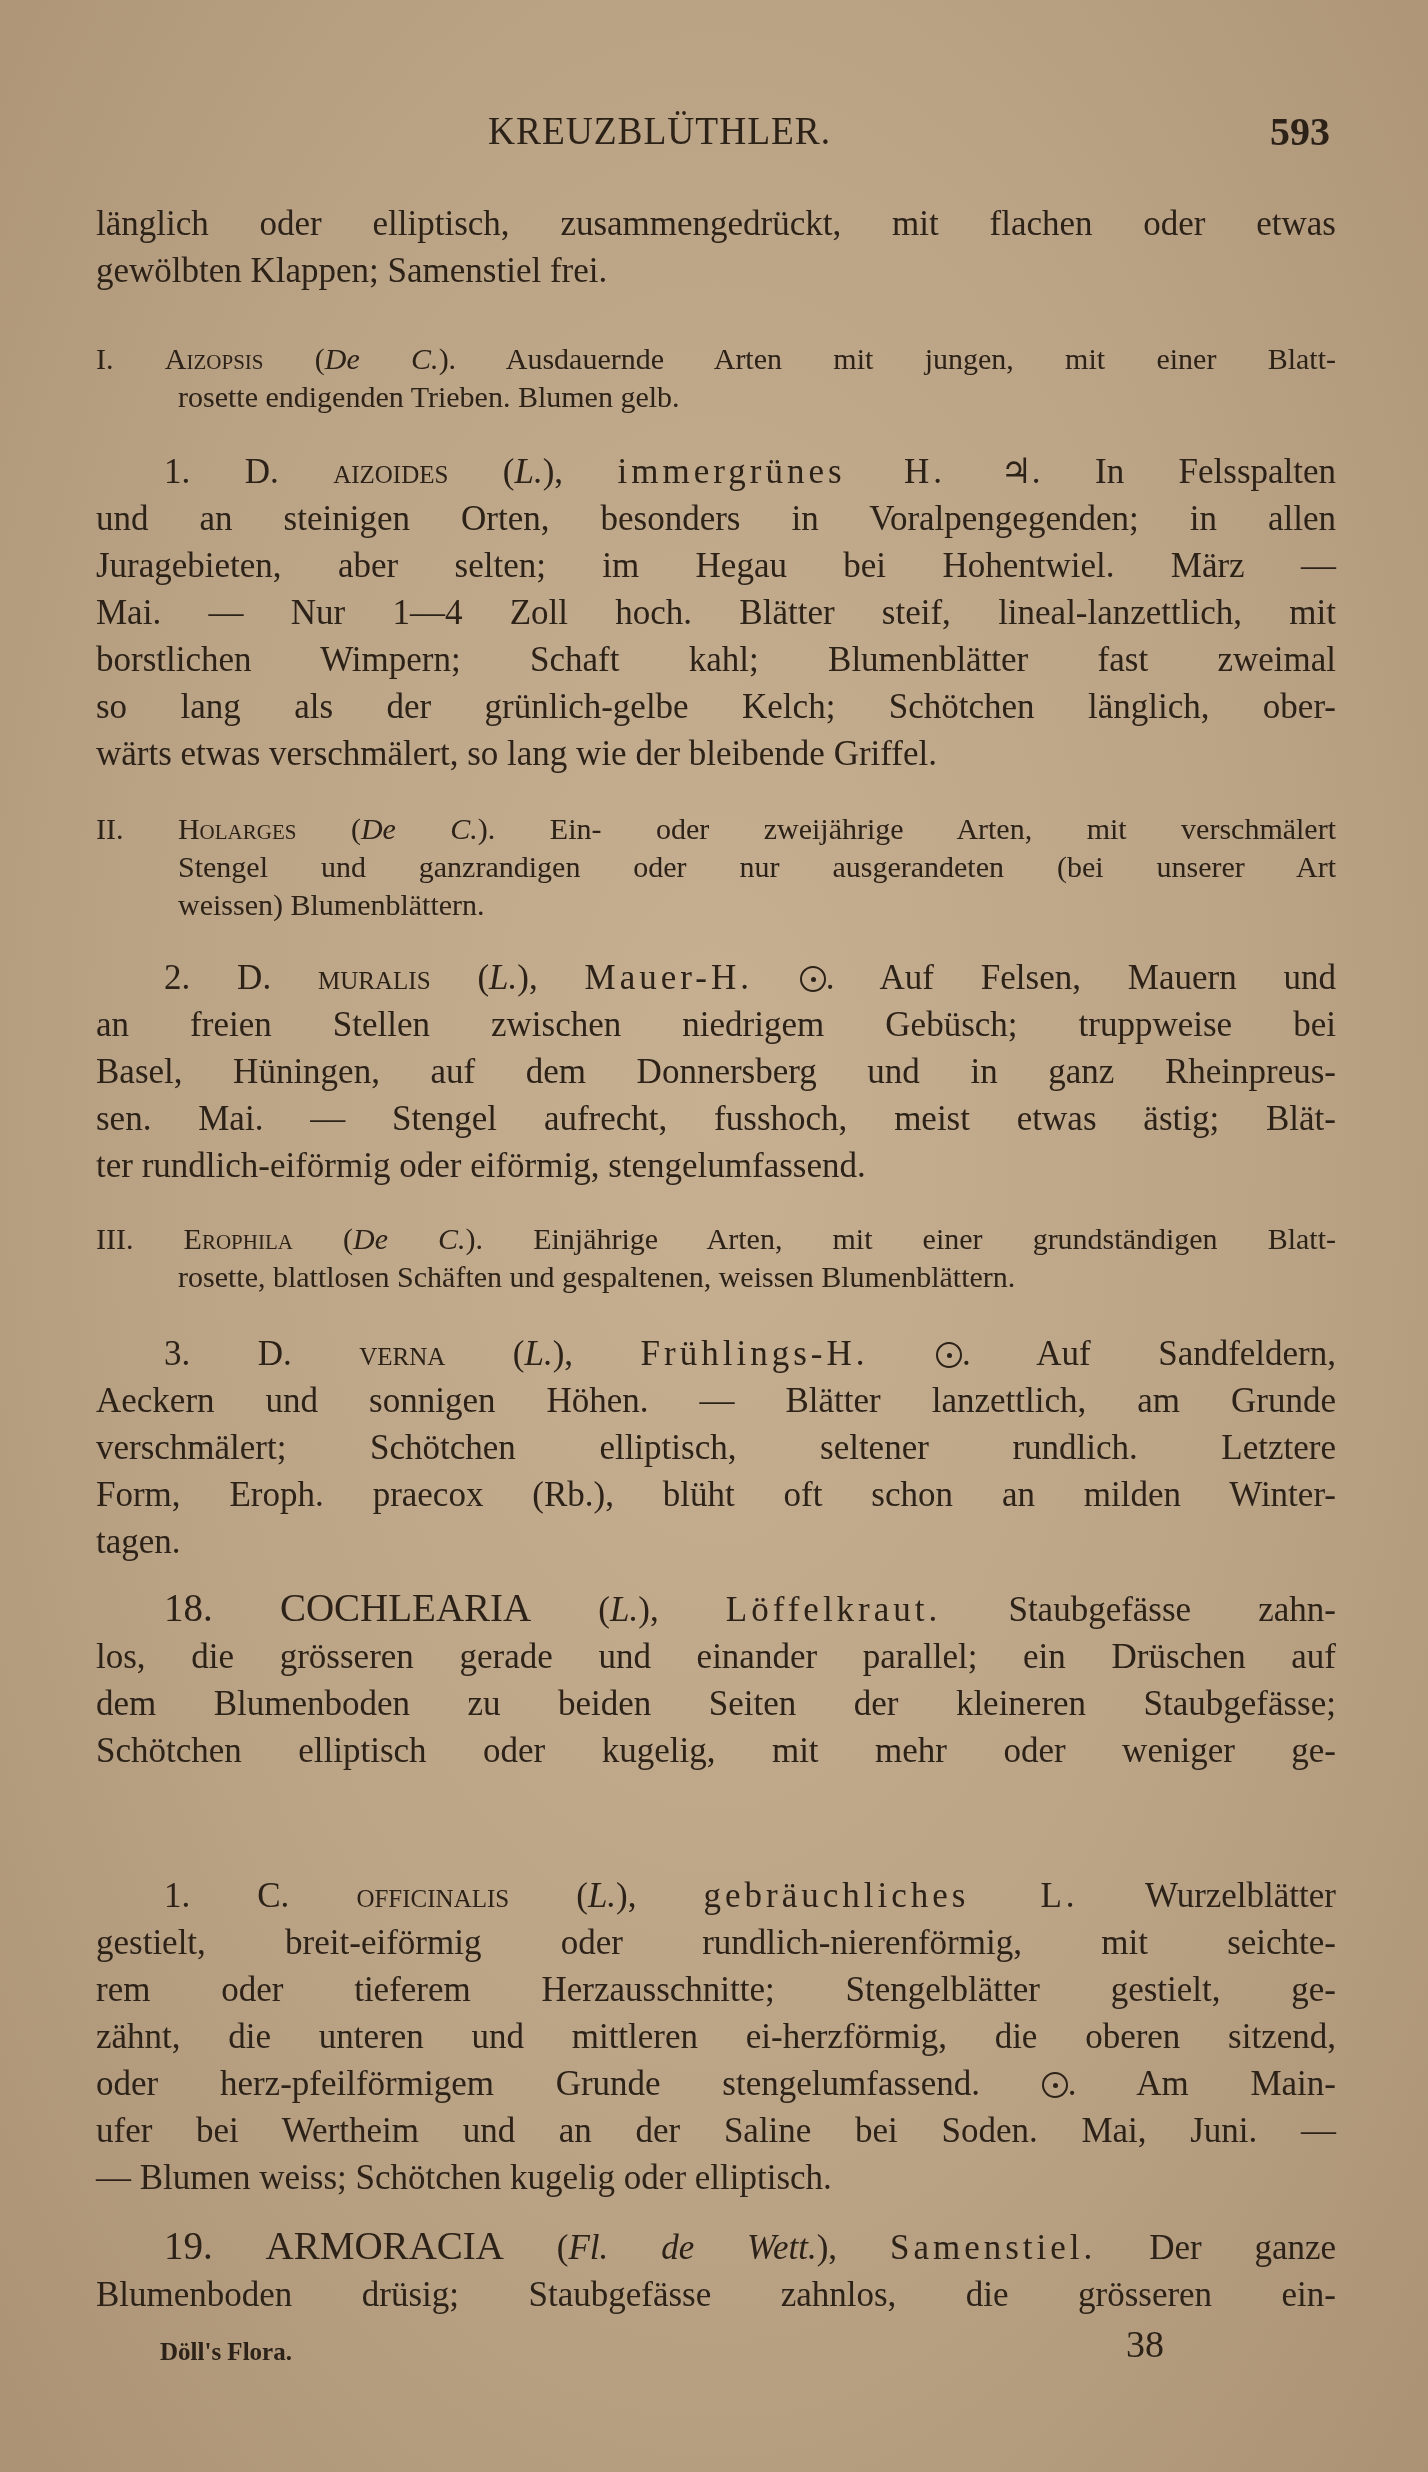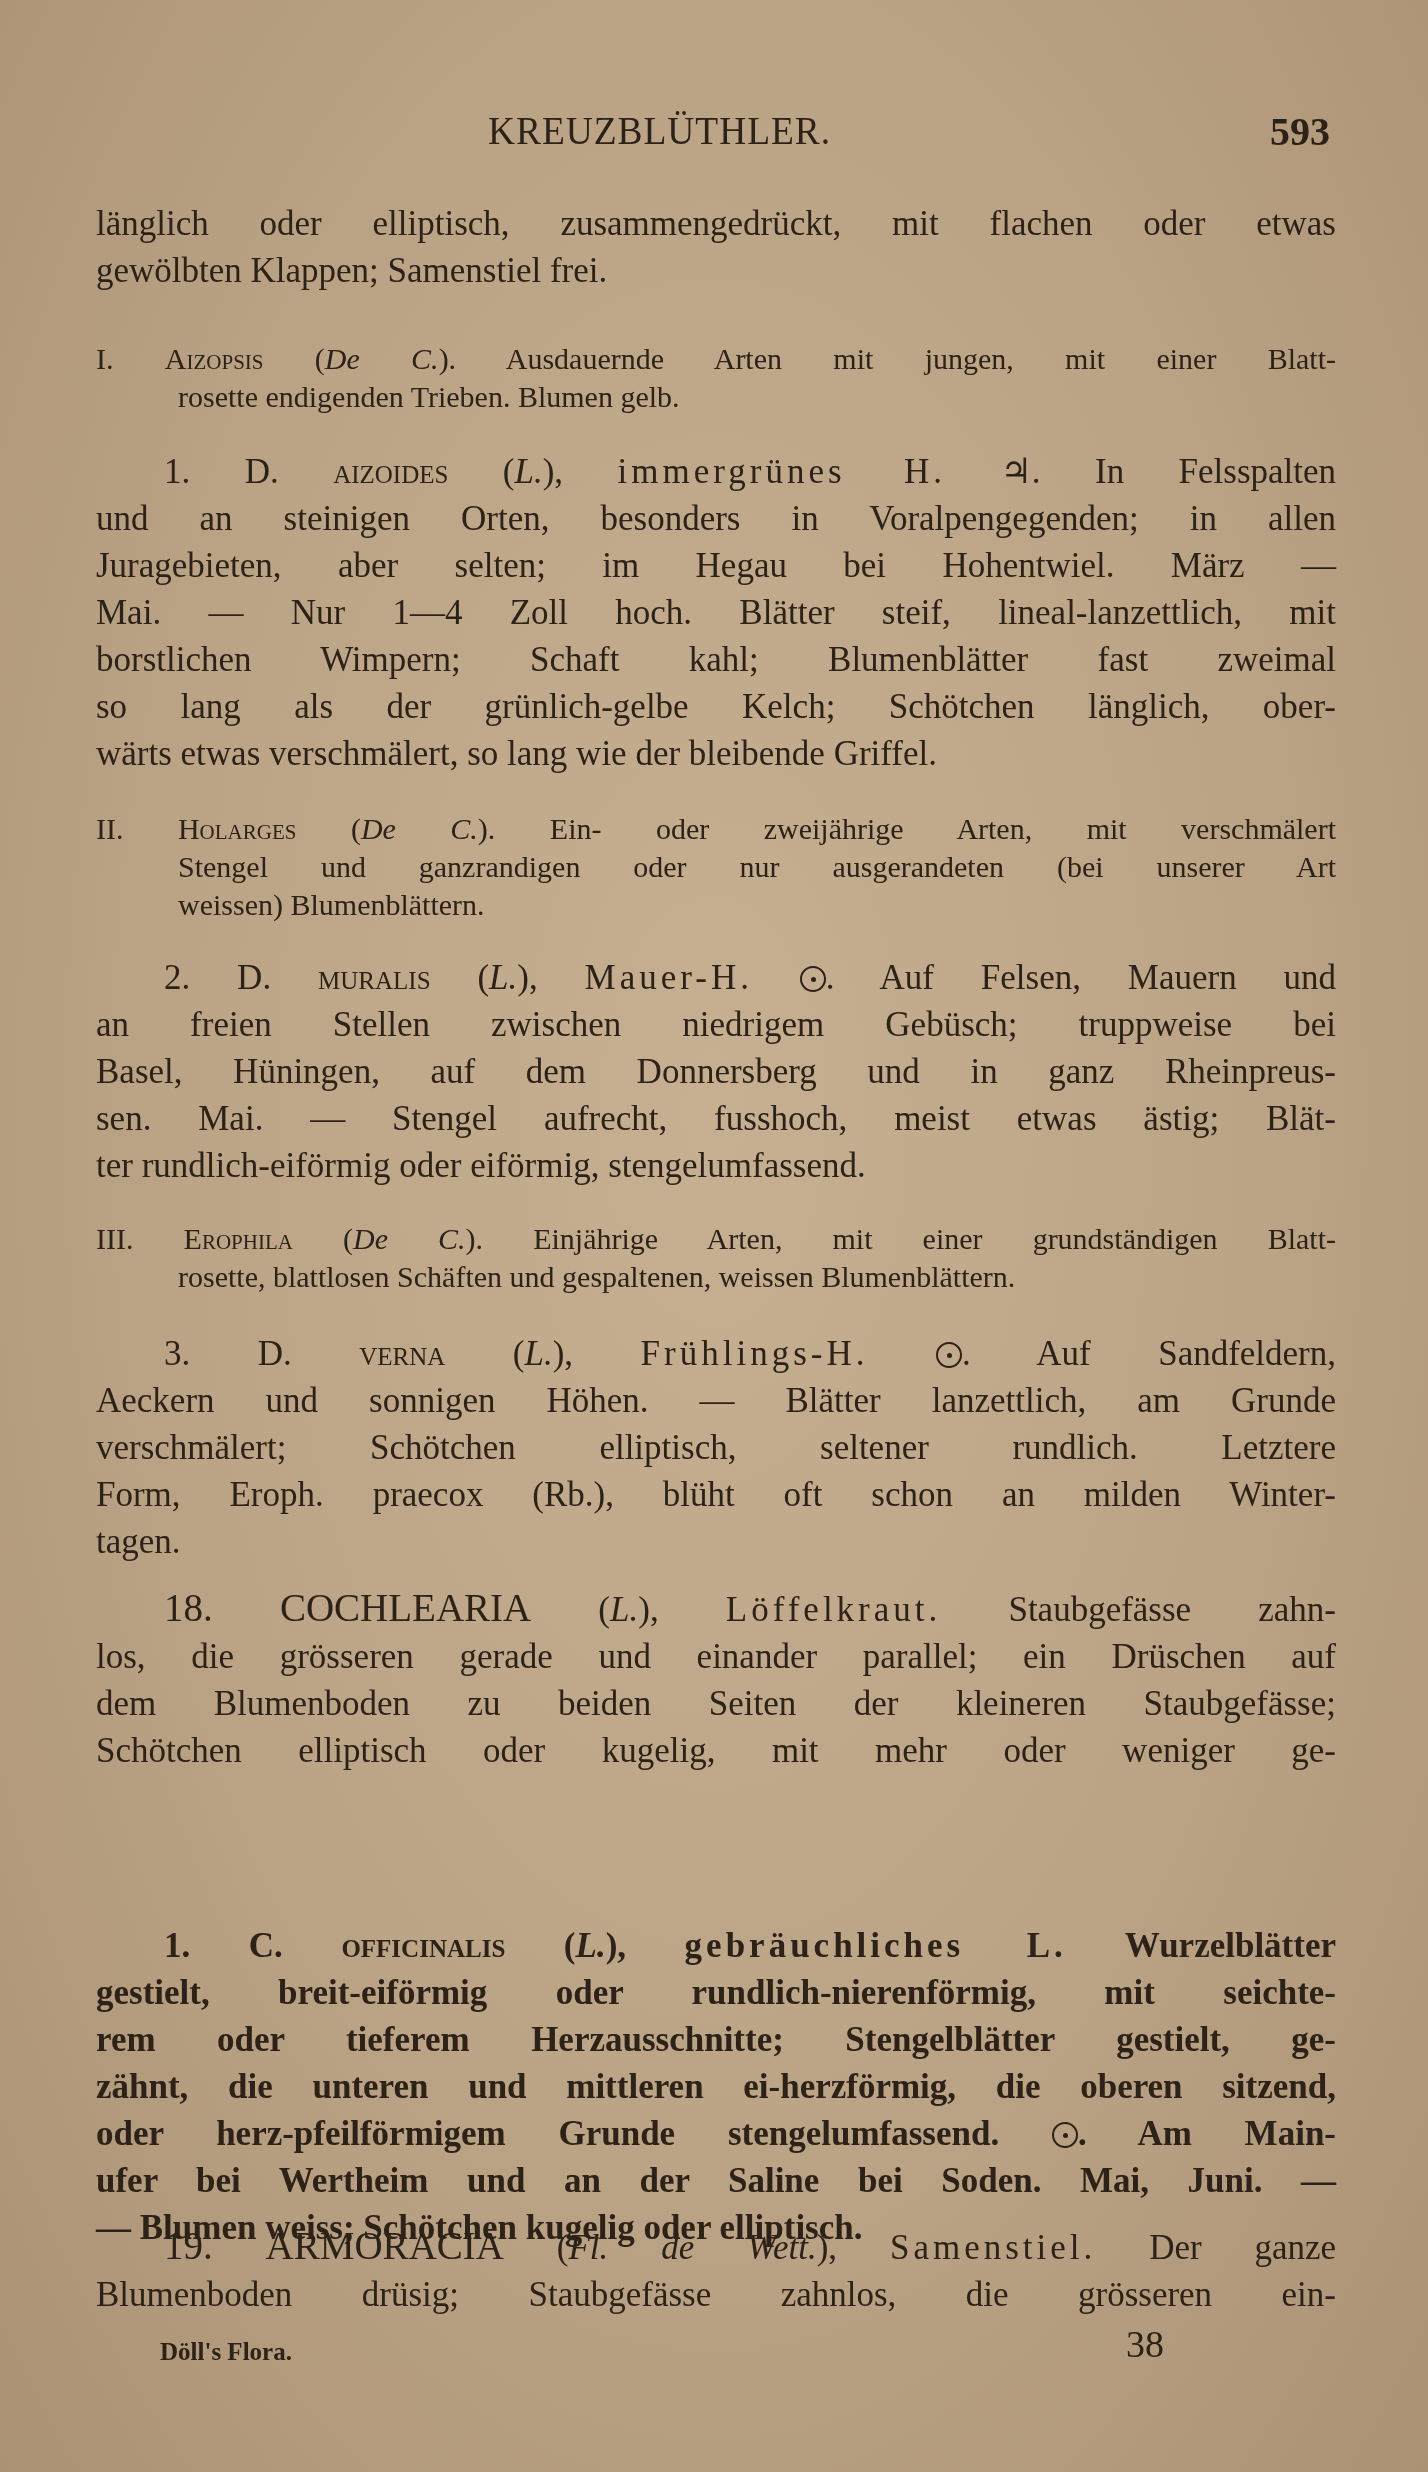--- a/index.html
+++ b/index.html
@@ -151,21 +151,21 @@
       <span class="genus-line">COCHLEARIA</span>
       (<i>L.</i>),
       <span class="spaced">Löffelkraut.</span>
       <span>Staubgefässe zahn-</span>
     </span>
     <span class="line">los, die grösseren gerade und einander parallel; ein Drüschen auf</span>
     <span class="line">dem Blumenboden zu beiden Seiten der kleineren Staubgefässe;</span>
     <span class="line">Schötchen elliptisch oder kugelig, mit mehr oder weniger ge-</span>
   </div>
 
-  <div class="body-text" style="top:1922px;font-weight:bold;">
+  <div class="body-text" style="top:1872px;">
     <span class="line indent">
       <span>1. C.</span>
       <span class="sc">officinalis</span>
       (<i>L.</i>),
       <span class="spaced">gebräuchliches L.</span>
       <span>Wurzelblätter</span>
     </span>
     <span class="line">gestielt, breit-eiförmig oder rundlich-nierenförmig, mit seichte-</span>
     <span class="line">rem oder tieferem Herzausschnitte; Stengelblätter gestielt, ge-</span>
     <span class="line">zähnt, die unteren und mittleren ei-herzförmig, die oberen sitzend,</span>

